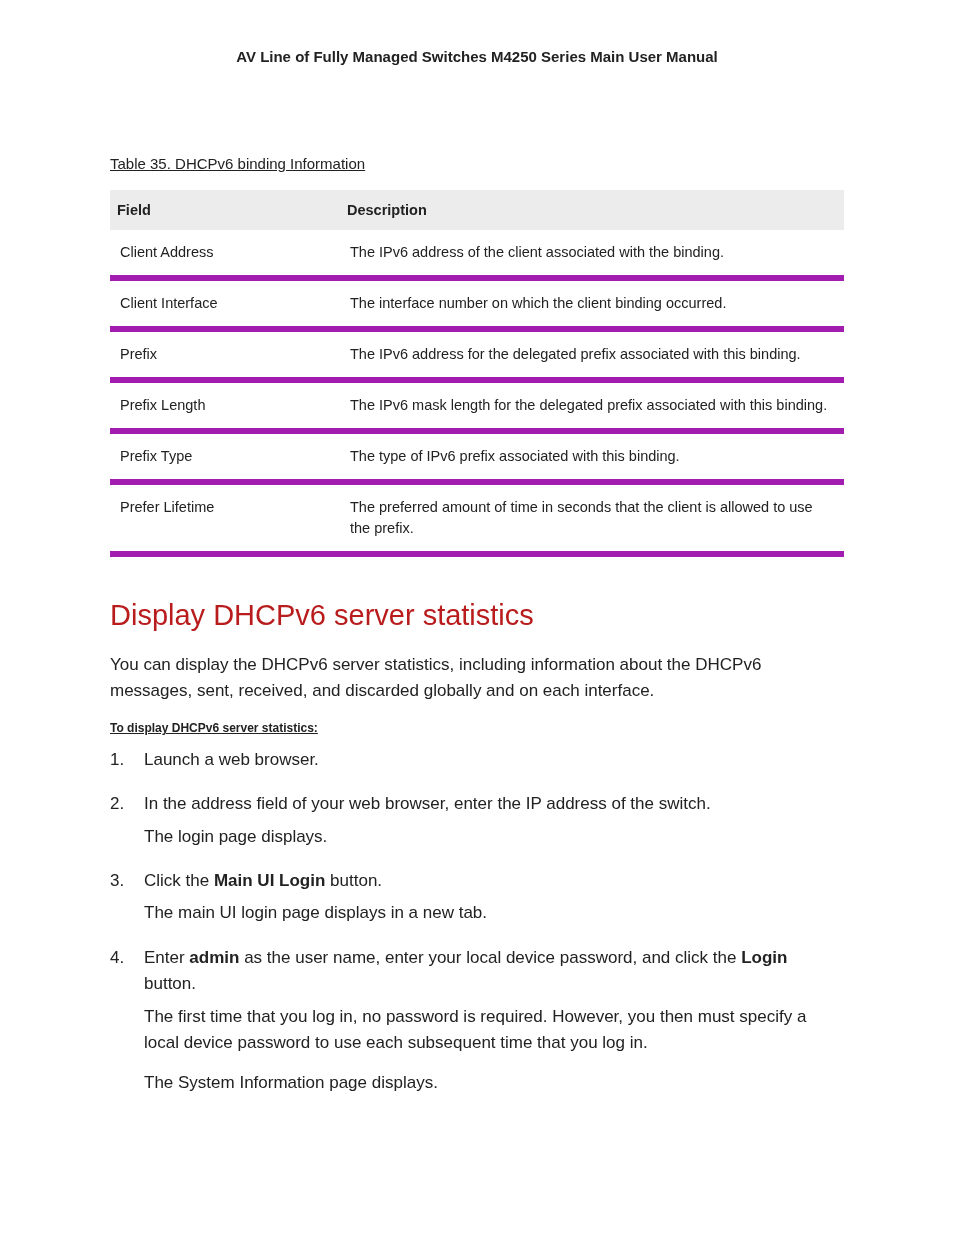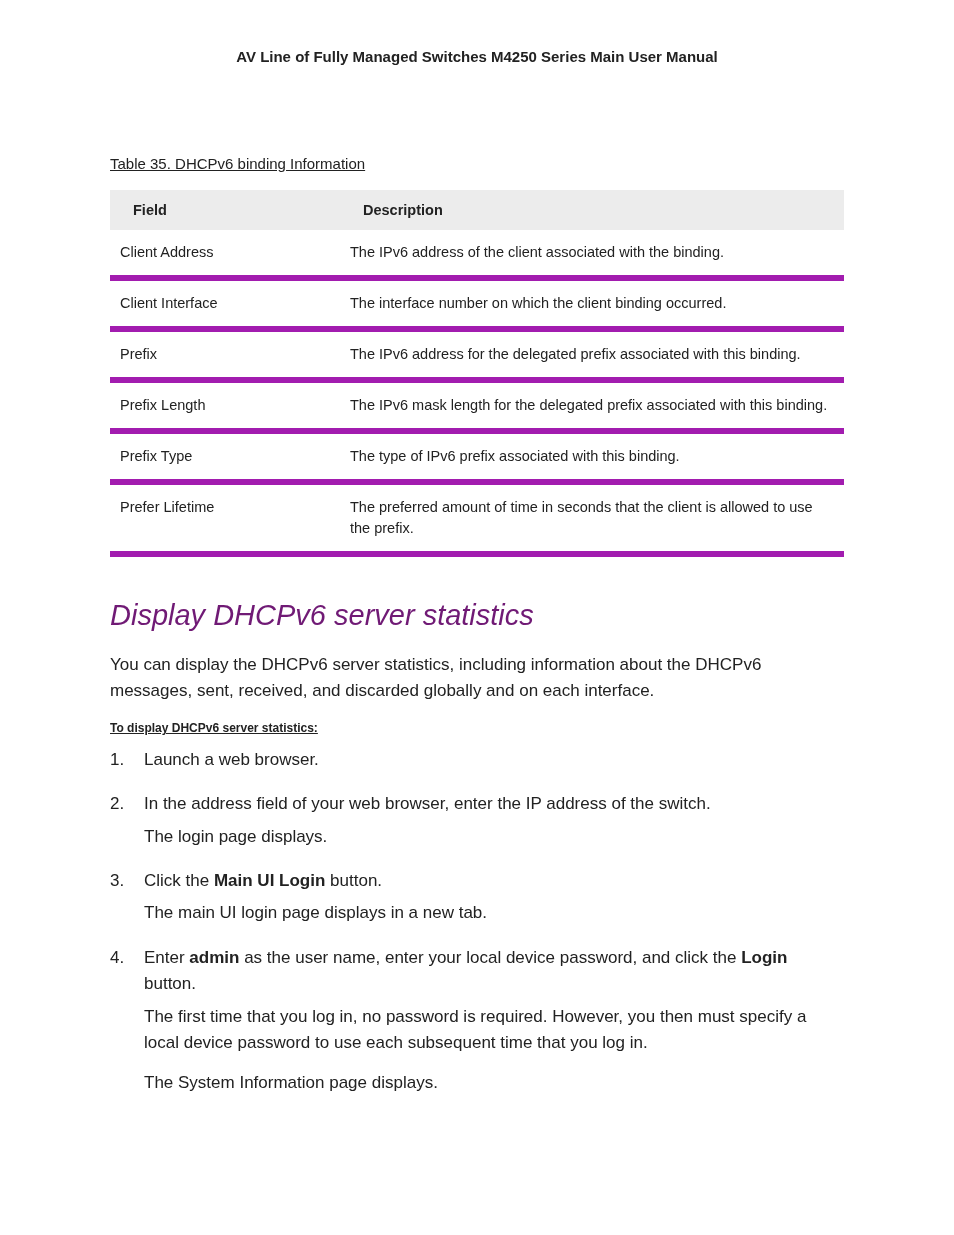--- a/index.html
+++ b/index.html
@@ -1,24 +1,24 @@
 <!DOCTYPE html>
 <html><head>
 <meta charset="utf-8">
 <style>
   * { box-sizing: border-box; margin: 0; padding: 0; }
   html, body { width: 954px; background: #fff; font-family: Arial, Helvetica, sans-serif; color: #222; }
   .page { width: 954px; min-height: 1235px; padding: 40px 110px 40px 110px; position: relative; }
   .header-title { text-align: center; font-weight: bold; font-size: 15px; margin-top: 8px; margin-bottom: 90px; }
   .table-caption { font-size: 15px; margin-bottom: 18px; text-decoration: underline; }
   table { width: 100%; border-collapse: collapse; font-size: 14.5px; }
-  thead th { background: #ececec; text-align: left; font-weight: bold; padding: 12px 23px; margin-left: 12px; }
+  thead th { background: #ececec; text-align: left; font-weight: bold; padding: 12px 7px; margin-left: 12px; }
   tbody td { padding: 12px 10px; border-bottom: 6px solid #a21caf; vertical-align: top; line-height: 1.45; }
   tbody td:first-child { width: 230px; }
-  h2.section { font-weight: 300; font-size: 29px; margin-top: 42px; margin-bottom: 20px; color: #701a75; font-style: italic; }
+  h2.section { font-weight: 300; font-size: 29px; margin-top: 42px; margin-bottom: 20px; color: #b91c1c; }
   p.body { font-size: 17px; line-height: 1.5; margin-bottom: 18px; }
   .bold-lead { font-weight: bold; font-size: 12px; margin-bottom: 12px; text-decoration: underline; }
   ol.steps { list-style: none; counter-reset: step; padding-left: 0; }
   ol.steps > li { counter-increment: step; position: relative; padding-left: 34px; margin-bottom: 18px; font-size: 17px; line-height: 1.55; }
   ol.steps > li::before { content: counter(step) "."; position: absolute; left: 0; top: 0; }
   ol.steps .sub { margin-top: 6px; }
   .b { font-weight: bold; text-align: center; }
 </style>
 </head>
 <body>

